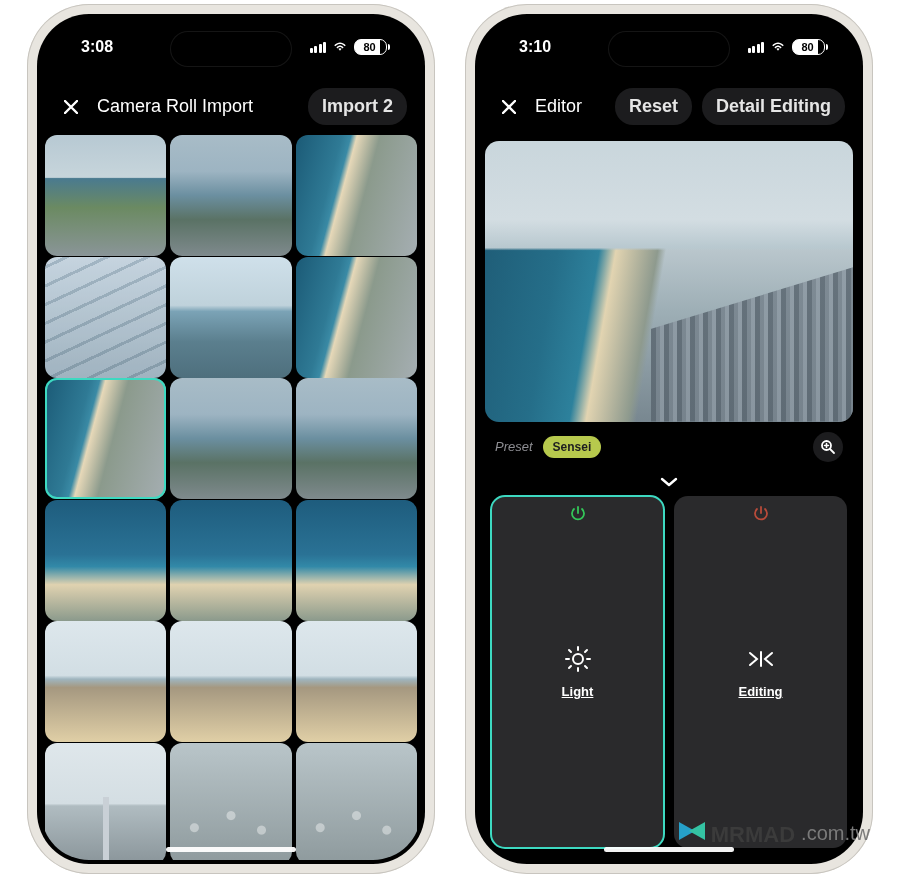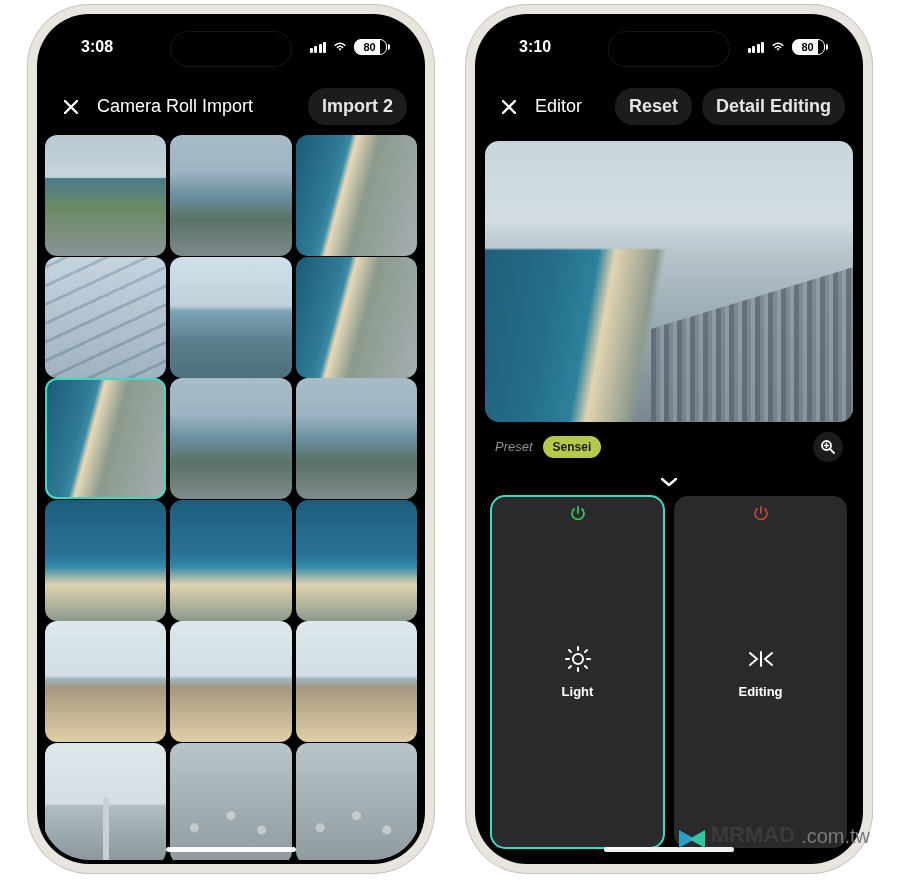--- a/index.html
+++ b/index.html
@@ -140,20 +140,21 @@
   .zoom-btn {
     margin-left:auto; width:30px; height:30px; border-radius:15px; background:#1c1c1e;
     display:flex; align-items:center; justify-content:center;
   }
 
   .chevron-row { display:flex; justify-content:center; padding:4px 0 8px; }
 
   .tool-cards {
     display:flex; gap:10px; padding: 0 12px 12px;
     flex:1;
+    text-decoration:underline;
   }
   .tool-card {
     flex:1;
     background:#2a2a2c;
     border-radius:14px;
     position:relative;
     display:flex; flex-direction:column; align-items:center; justify-content:center;
     gap:10px;
   }
   .tool-card.active { outline:2px solid #3dd9c1; outline-offset:-1px; }
@@ -161,21 +162,21 @@
   .tool-label { font-size:13px; font-weight:600; color:#fff; }
   .power-icon { position:absolute; top:10px; left:50%; transform:translateX(-50%); }
   .tool-card:nth-child(3) .power-icon { left:auto; right:12px; transform:none; }
   .power-on { color:#34c759; } .power-off { color:#b84b3a; }
 
   .home-indicator { position:absolute; bottom:8px; left:50%; transform:translateX(-50%); width:130px; height:5px; background:#fff; border-radius:3px; opacity:.95; }
 
   
   .watermark {
     position:absolute; right:30px; bottom:46px;
-    display:flex; align-items:flex-end; gap:6px;
+    display:flex; align-items:flex-start; gap:6px;
     font-weight:700; font-size:22px; color:#3b3b3b;padding-left:16px;
   }
   .watermark em { font-style:normal; color:#7a7a7a; font-weight:500; font-size:20px; }
   .wm-logo { display:flex; }
   .wm-logo span { width:0;height:0;border-top:9px solid transparent;border-bottom:9px solid transparent; }
   .wm-logo span:nth-child(1){border-left:16px solid #26a0c9;}
   .wm-logo span:nth-child(2){border-right:16px solid #34c3a3; margin-left:-6px;}
 </style>
 </head>
 <body>

